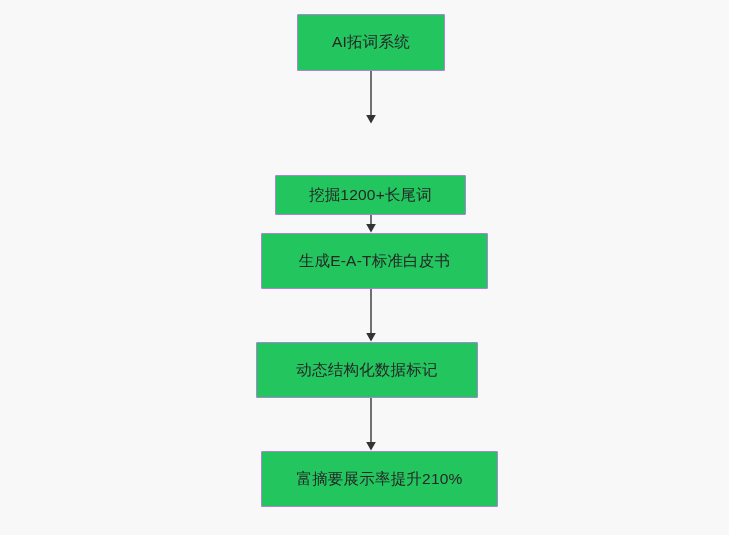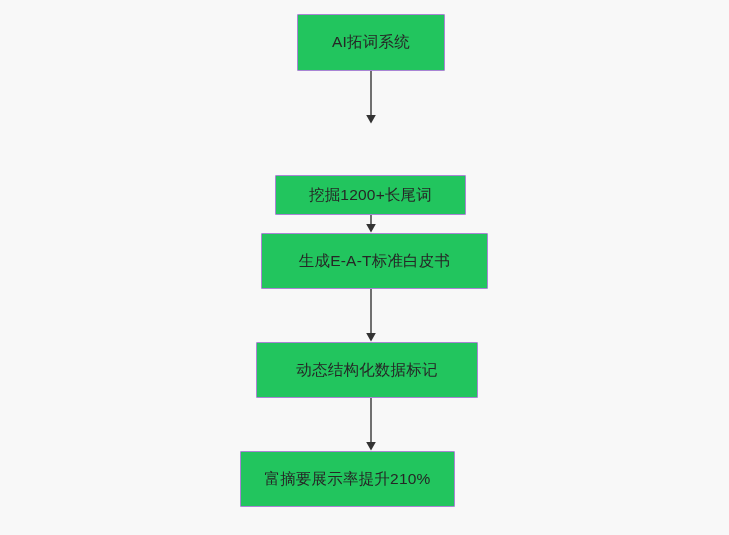--- a/index.html
+++ b/index.html
@@ -77,15 +77,15 @@
   </div>
 
   <div class="node" style="left:297px; top:14px; width:148px; height:57px;">AI拓词系统</div>
 
   <div class="node" style="left:275px; top:137px; width:191px; height:40px;margin-top:38px;">挖掘1200+长尾词</div>
 
   <div class="node" style="left:261px; top:233px; width:227px; height:56px;">生成E-A-T标准白皮书</div>
 
   <div class="node" style="left:256px; top:342px; width:222px; height:56px;">动态结构化数据标记</div>
 
-  <div class="node" style="left:240px; top:451px; width:215px; height:56px;">富摘要展示率提升210%</div>
+  <div class="node" style="left:261px; top:451px; width:237px; height:56px;">富摘要展示率提升210%</div>
 
 </div>
 
 </body></html>

